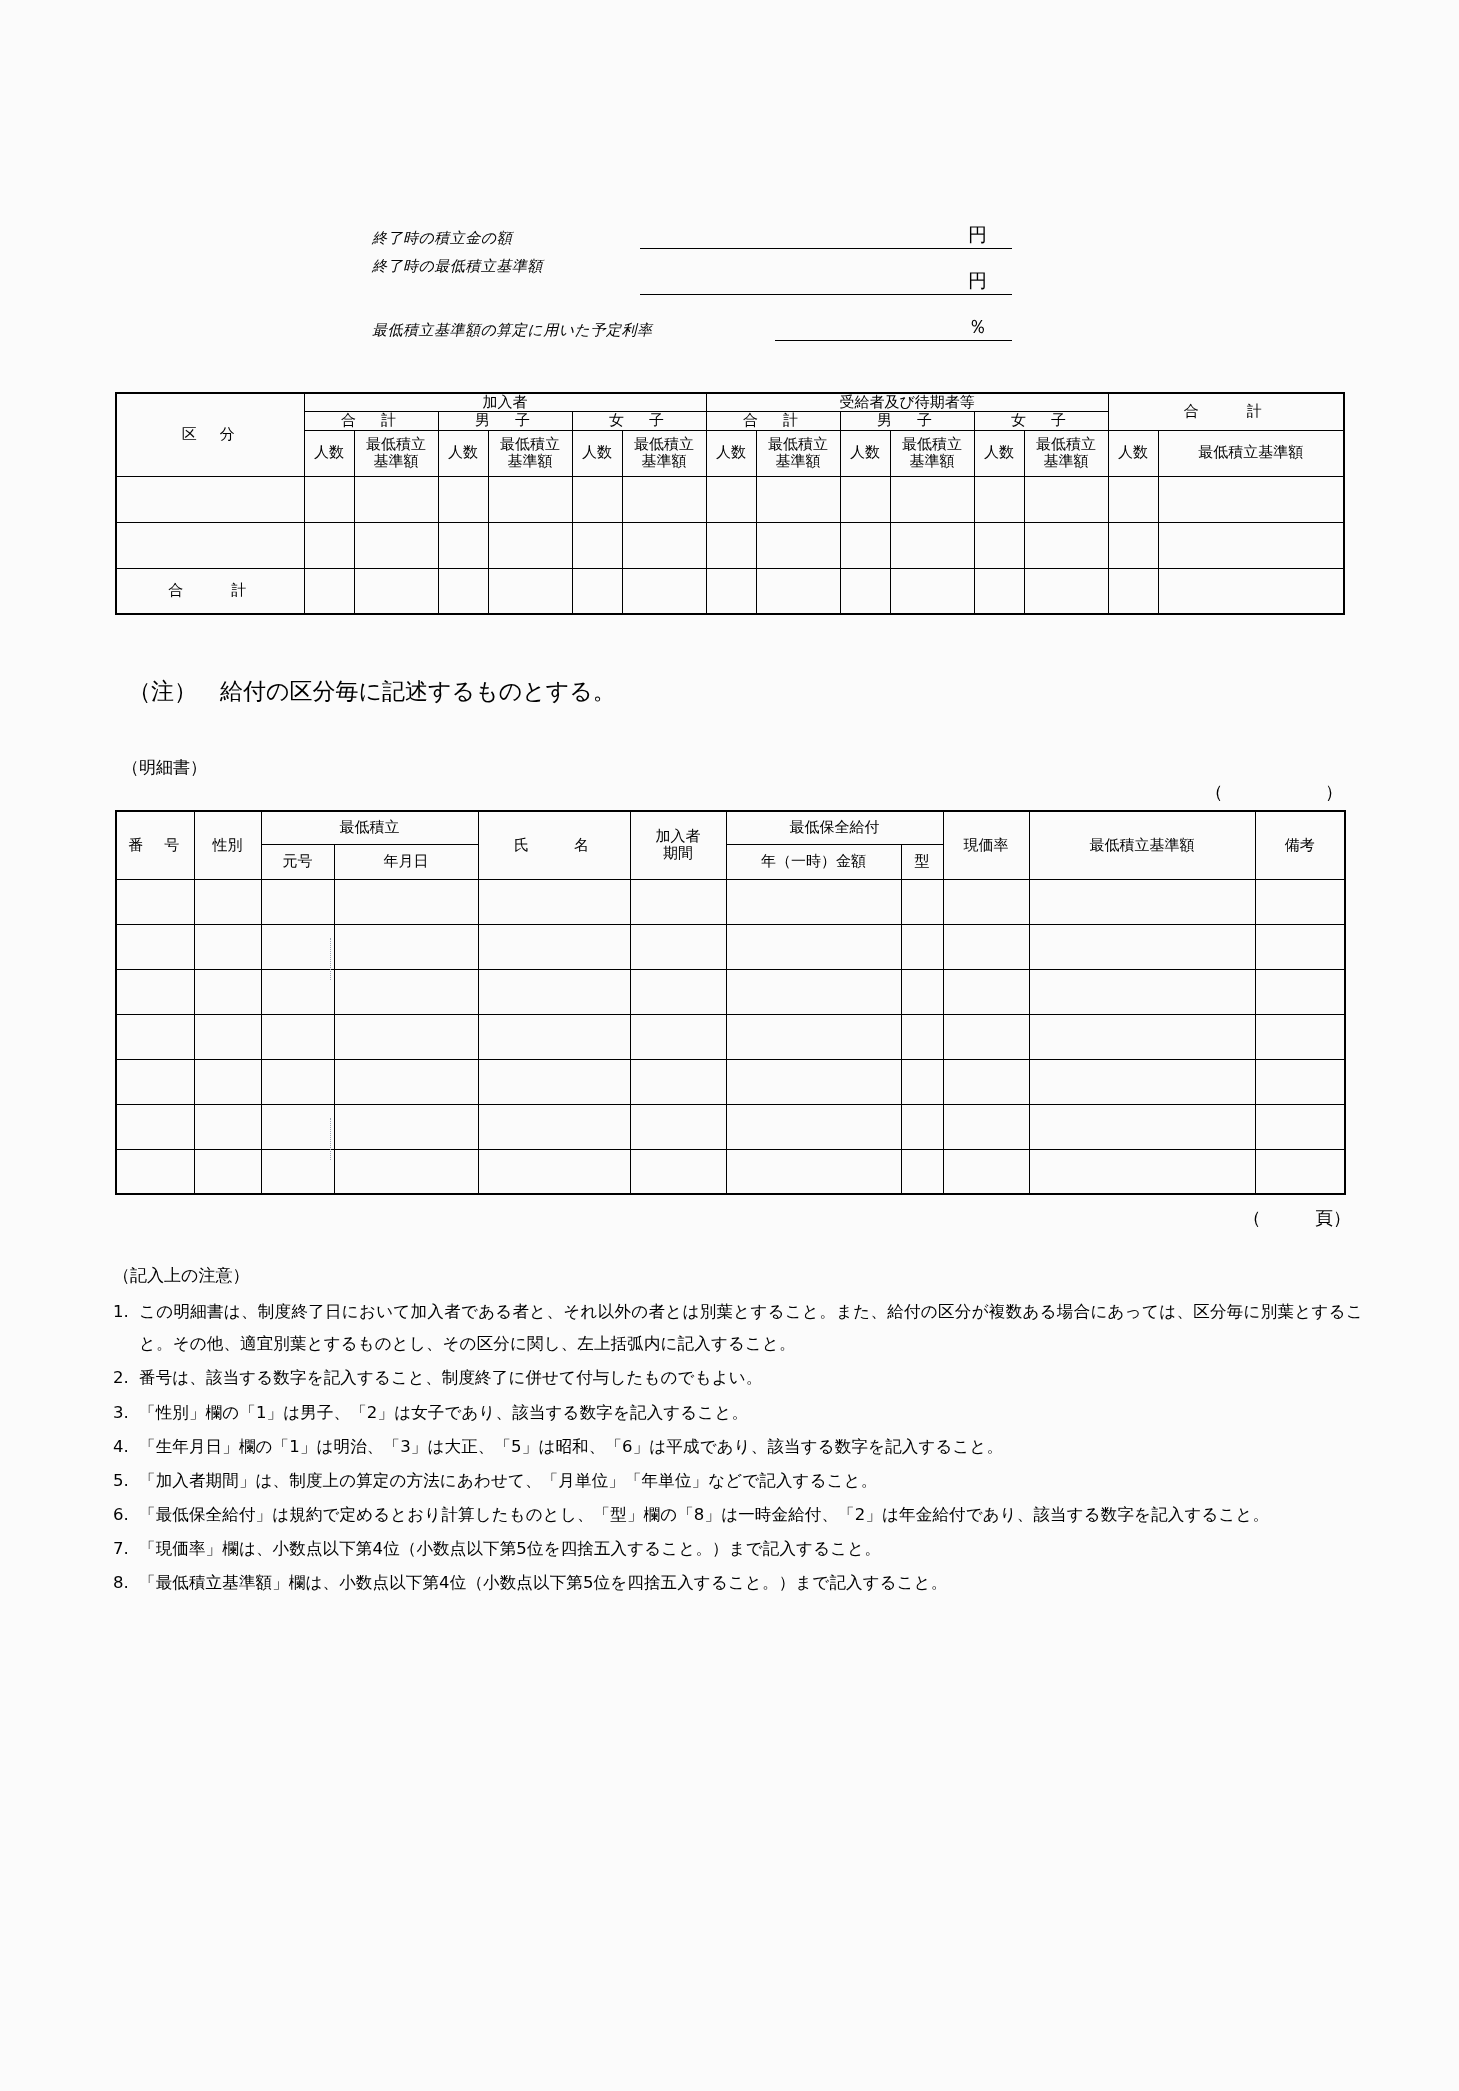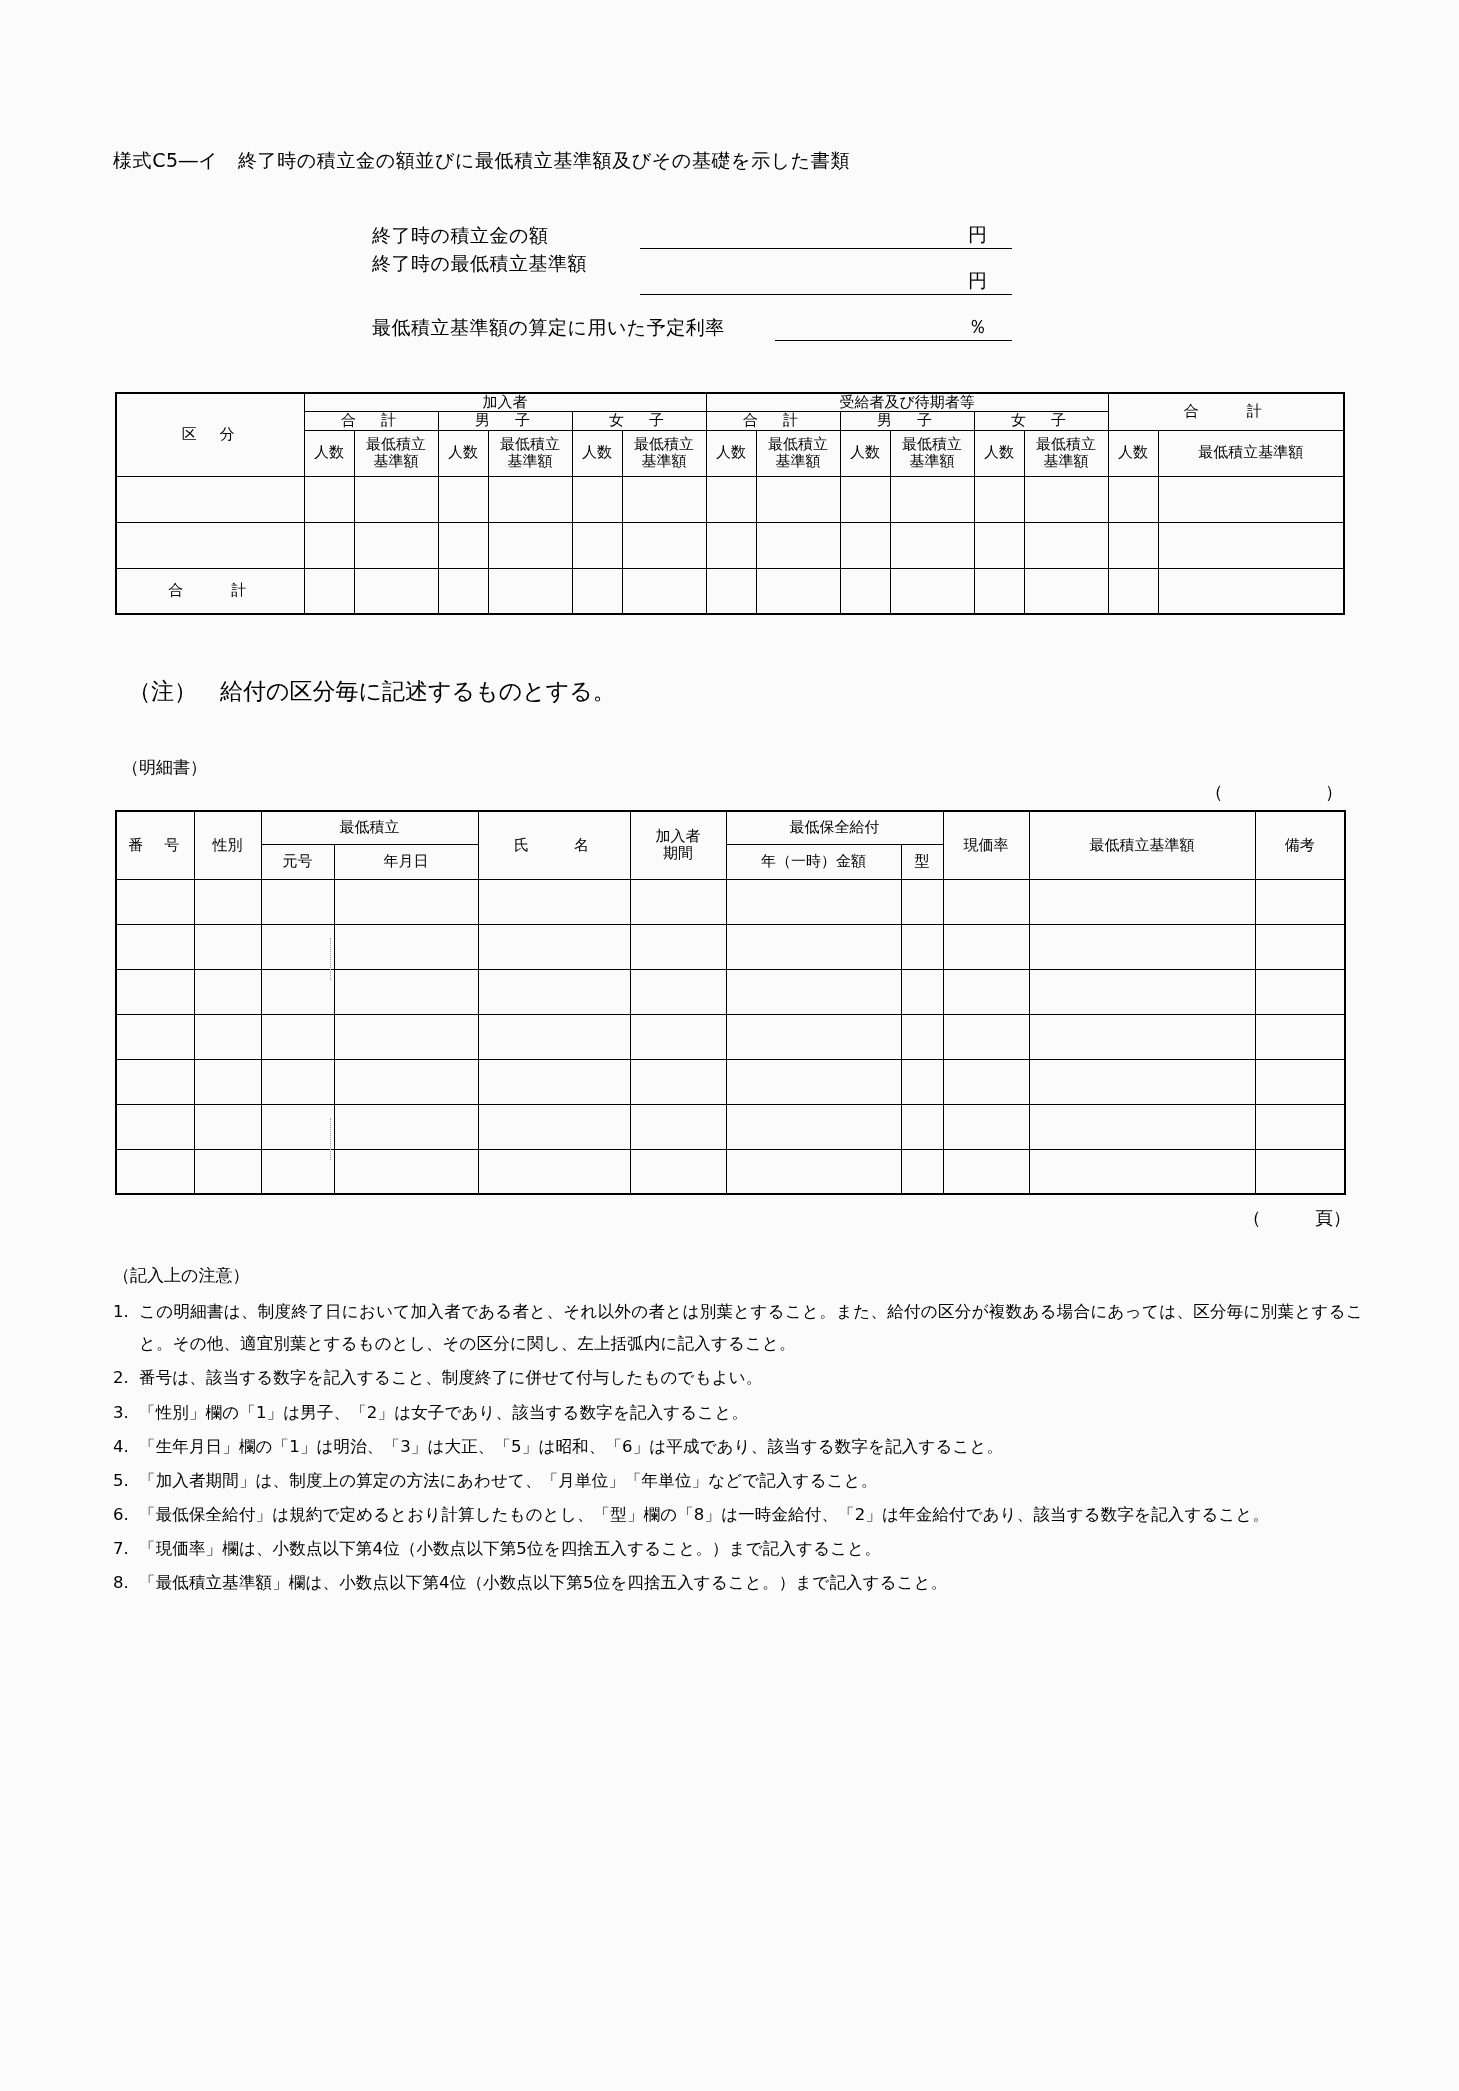--- a/index.html
+++ b/index.html
@@ -35,24 +35,25 @@
   }
 
   
   .field-row {
     position: absolute;
     height: 30px;
     display: flex;
     align-items: flex-end;
   }
   .field-label {
-    font-size: 19px;
+    font-size: 15px;
     letter-spacing: 0.5px;
     white-space: pre;
     line-height: 1.1;
+    font-style: italic;
   }
   .field-line {
     position: absolute;
     border-bottom: 1.6px solid #000;
     height: 0;
   }
   .field-unit {
     position: absolute;
     font-size: 19px;
     white-space: pre;
@@ -141,21 +142,20 @@
     position: absolute;
     border-left: 1.3px dotted #9aa4b0;
     width: 0;
   }
 </style>
 </head>
 <body>
 
 <div class="page">
 
-  <div class="doc-title">様式C5―イ　終了時の積立金の額並びに最低積立基準額及びその基礎を示した書類</div>
 
   <div class="field-row" style="left:372px; top:216px;">
     <span class="field-label">終了時の積立金の額</span>
   </div>
   <div class="field-line" style="left:640px; top:248px; width:372px;"></div>
   <div class="field-unit" style="left:968px; top:222px;">円</div>
 
   <div class="field-row" style="left:372px; top:244px;">
     <span class="field-label">終了時の最低積立基準額</span>
   </div>

